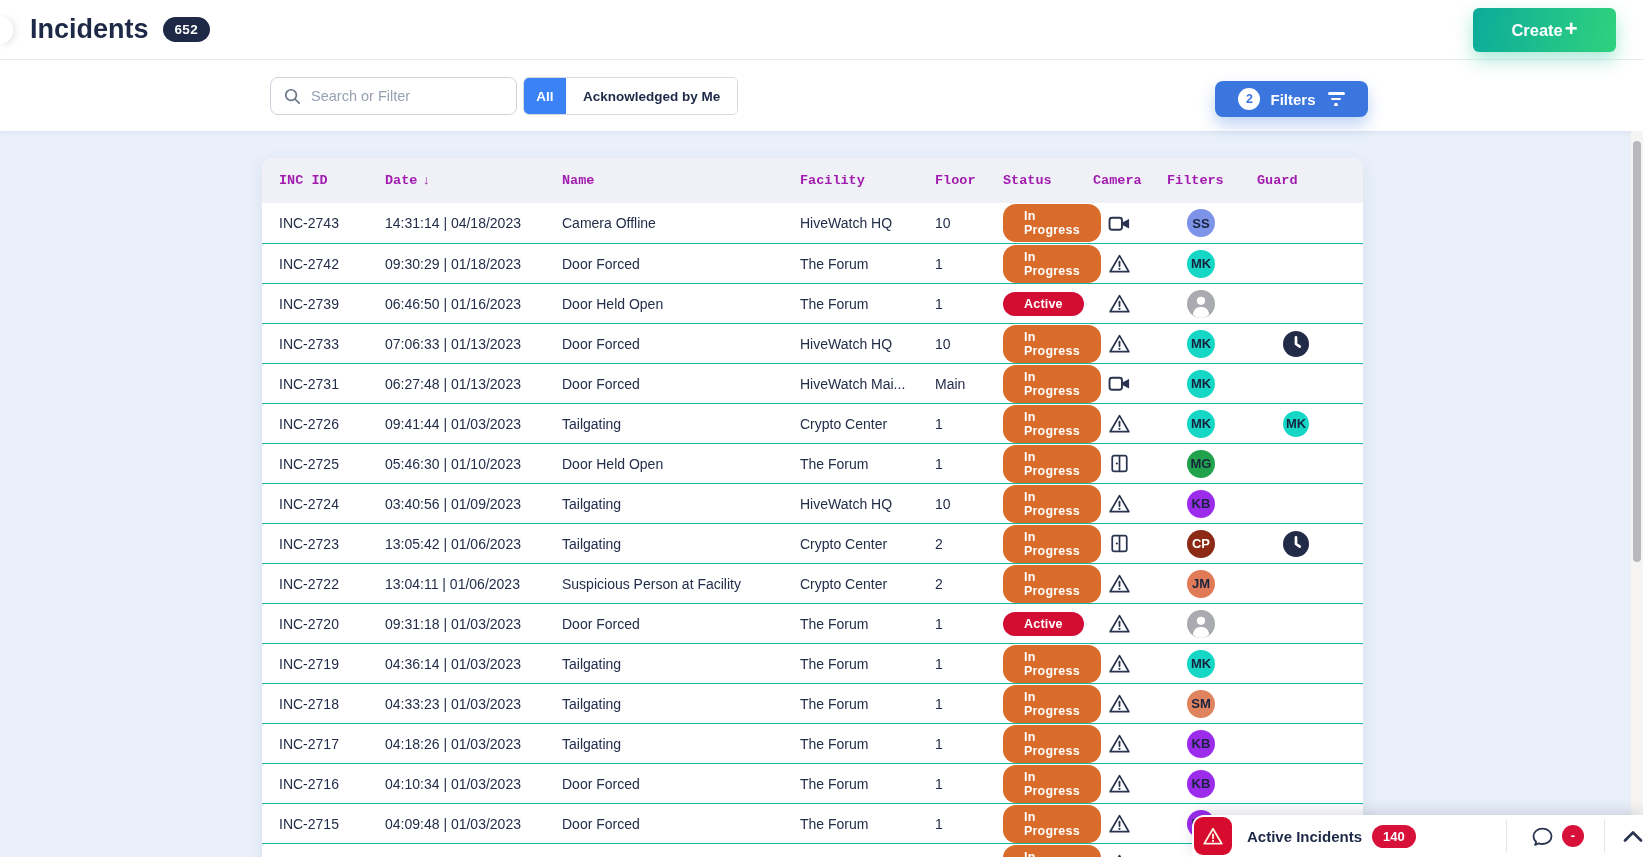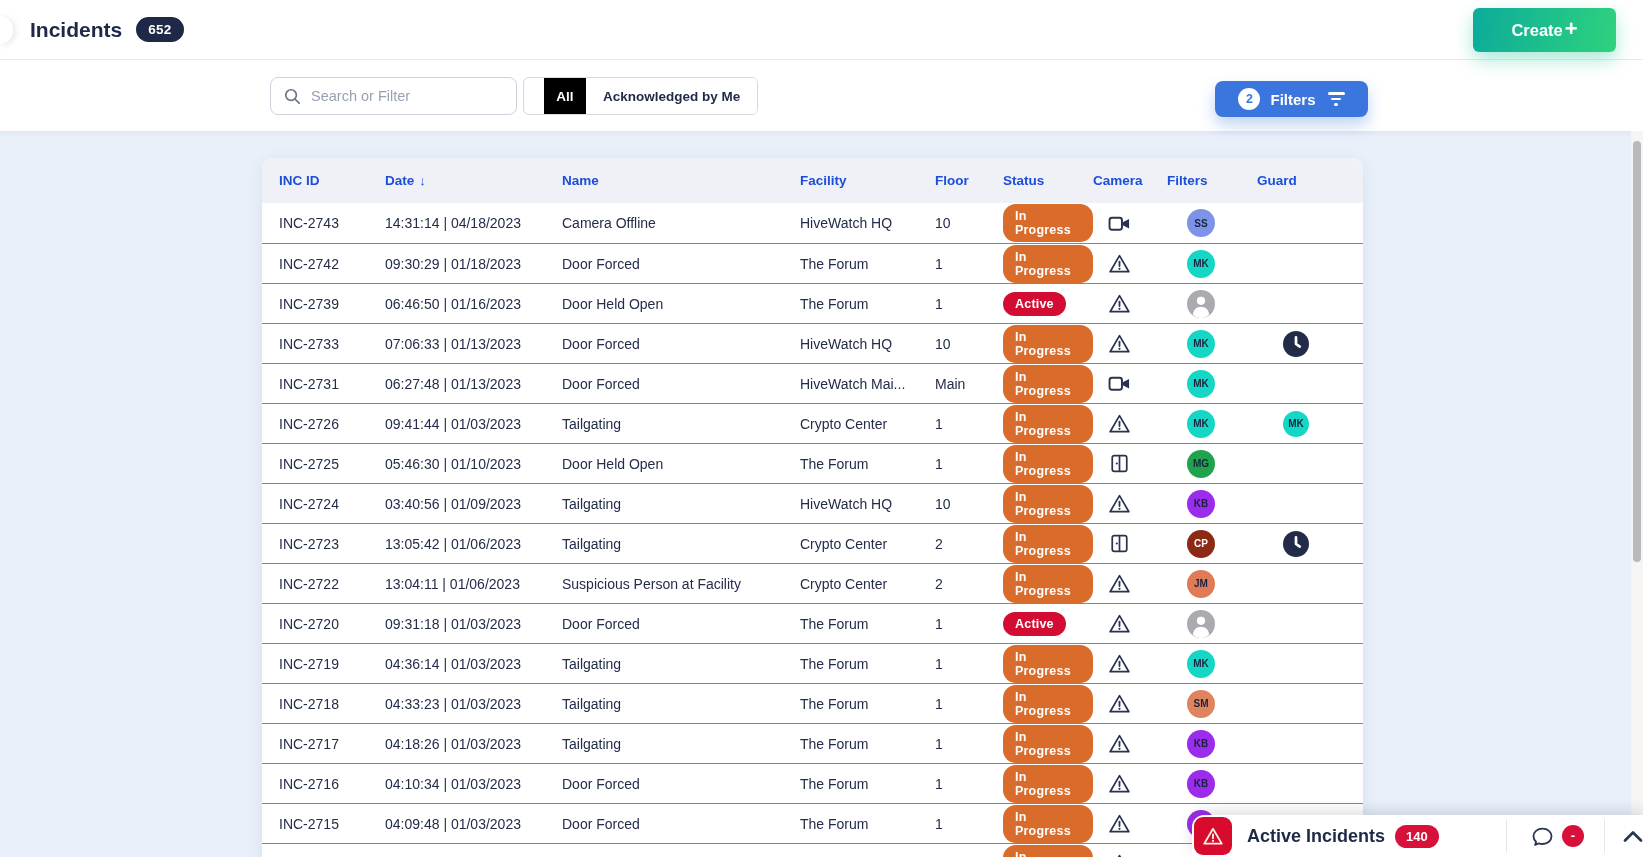--- a/index.html
+++ b/index.html
@@ -6,84 +6,84 @@
   html,body { width:1643px; height:857px; overflow:hidden; }
   body {
     font-family:"Liberation Sans","DejaVu Sans",sans-serif;
     background:#e9f0fa; position:relative; color:#232d49;
   }
   
   #header { position:absolute; left:0; top:0; width:100%; height:60px; background:#fff;
             border-bottom:1px solid #e7eaf0; display:flex; align-items:center; z-index:30; }
   .notch { position:absolute; left:0; top:16px; width:13px; height:28px; background:#fff;
            border-radius:0 14px 14px 0; box-shadow:2px 1px 6px rgba(20,40,80,.12); }
-  .page-title { margin-left:30px; font-size:21px; font-weight:800; color:#1d2946; }
+  .page-title { margin-left:30px; font-size:27px; font-weight:800; color:#1d2946; }
   .count-badge { margin-left:14px; background:#1d2946; color:#fff; font-size:13.5px; font-weight:800;
                  padding:5px 12px; border-radius:15px; letter-spacing:.3px; }
   .create-btn { position:absolute; right:27px; top:8px; width:143px; height:44px; border:none; cursor:pointer;
                 border-radius:6px; background:linear-gradient(100deg,#0cab9b,#2fd27d);
                 color:#fff; font-family:inherit; font-size:16.5px; font-weight:800;
                 display:flex; align-items:center; justify-content:center; gap:2px;
                 box-shadow:0 8px 18px rgba(35,200,150,.38); }
   .create-plus { font-size:22px; font-weight:700; line-height:1; margin-top:-2px; }
   
   #toolbar { position:absolute; left:0; top:60px; width:100%; height:71px; background:#fff;
              box-shadow:0 2px 5px rgba(30,50,90,.06); z-index:20; }
   .search-box { position:absolute; left:270px; top:17px; width:247px; height:38px;
                 border:1px solid #ccd3dd; border-radius:8px; background:#fff;
                 display:flex; align-items:center; padding:0 12px; gap:9px; color:#6a7587; }
   .search-box input { border:none; outline:none; flex:1; font-family:inherit; font-size:14.5px; color:#232d49; }
   .search-box input::placeholder { color:#97a1b2; }
   .segmented { position:absolute; left:523px; top:17px; height:38px; display:flex;
                border:1px solid #d4d9e1; border-radius:6px; overflow:hidden; background:#fff; }
   .seg { display:flex; align-items:center; justify-content:center; font-size:13.5px; font-weight:700;
          color:#1d2946; cursor:pointer; background:#fff; border:none; font-family:inherit; }
-  .seg.active { background:#000000; color:#fff;margin-left:20px; }
+  .seg.active { background:#3b82f6; color:#fff; }
   .seg.all { width:42px; }
   .seg.ack { padding:0 17px; }
   .filters-btn { position:absolute; left:1215px; top:21px; width:153px; height:36px; border:none; cursor:pointer;
                  border-radius:8px; background:#3b76df; color:#fff; display:flex; align-items:center;
                  justify-content:center; gap:10px; font-family:inherit;
                  box-shadow:0 8px 16px rgba(59,118,223,.32); }
   .filters-count { width:22px; height:22px; border-radius:50%; background:#fff; color:#3b76df;
                    font-size:12.5px; font-weight:800; display:flex; align-items:center; justify-content:center; }
   .filters-label { font-size:15px; font-weight:800; }
   .filter-lines { display:flex; flex-direction:column; align-items:center; gap:3px; margin-left:2px; }
   .filter-lines span { display:block; height:2.6px; border-radius:2px; background:#fff; }
   .filter-lines span:nth-child(1){ width:17px; } .filter-lines span:nth-child(2){ width:10px; }
   .filter-lines span:nth-child(3){ width:4px; }
   
   #table-card { position:absolute; left:262px; top:158px; width:1101px; height:730px; background:#fff;
                 border-radius:10px 10px 0 0; box-shadow:0 4px 18px rgba(30,50,90,.08); z-index:5; }
   .thead, .trow { display:grid; grid-template-columns:106px 177px 238px 135px 68px 90px 74px 90px 1fr;
                   align-items:center; padding-left:17px; }
   .thead { height:45px; background:#eff1f7; border-radius:10px 10px 0 0;
-           font-size:13.5px; font-weight:800; color:#1d4ed8; }
+           font-size:13.5px; font-weight:800; color:#a21caf;font-family:Liberation Mono, monospace; }
   .th { cursor:pointer; display:flex; align-items:center; gap:5px; }
   .sort-arrow { font-size:13px; font-weight:400; }
   .trow { height:40px; border-top:1px solid #14b8a6; font-size:14px; color:#232d49; background:#fff; cursor:pointer; }
   .trow:first-of-type { border-top:none; }
   .cell { white-space:nowrap; overflow:hidden; text-overflow:ellipsis; padding-right:8px; }
-  .pill { display:inline-block; padding:5px 12px; border-radius:13px; color:#fff;
+  .pill { display:inline-block; padding:5px 21px; border-radius:13px; color:#fff;
           font-weight:700; font-size:12.5px; letter-spacing:.2px; }
   .sensor-wrap { margin-left:15px; color:#29334f; display:flex; align-items:center; }
   .sensor-wrap svg { width:23px; height:21px; }
   .avatar { width:28px; height:28px; border-radius:50%; display:flex; align-items:center; justify-content:center;
-            font-size:10px; font-weight:800; color:#19243e; margin-left:20px; }
+            font-size:13px; font-weight:800; color:#19243e; margin-left:20px; }
   .avatar.small { width:26px; height:26px; margin-left:26px; }
   .guard-wrap { margin-left:26px; display:flex; align-items:center; }
   .guard-wrap svg, .op-wrap svg { display:block; }
   .op-wrap { margin-left:20px; display:flex; align-items:center; }
   
   #footer-bar { position:absolute; left:1192px; top:815px; width:451px; height:42px; background:#fff;
                 border-radius:12px 0 0 0; box-shadow:0 -4px 14px rgba(20,30,60,.14);
                 display:flex; align-items:center; z-index:40; cursor:pointer; }
   .alert-square { width:38px; height:38px; margin-left:2px; border-radius:9px; background:#d60b2e;
                   display:flex; align-items:center; justify-content:center; flex:none; }
-  .fb-label { margin-left:15px; font-size:18px; font-weight:800; color:#1d2946; }
+  .fb-label { margin-left:15px; font-size:15px; font-weight:800; color:#1d2946; }
   .fb-count { margin-left:10px; background:#d8113a; color:#fff; font-size:13px; font-weight:800;
               padding:4px 11px; border-radius:13px; }
   .fb-divider { width:1px; height:34px; background:#e6e8ed; }
   .fb-chat { margin:0 0 0 24px; color:#2a3550; display:flex; }
   .fb-chat-badge { margin-left:8px; width:22px; height:22px; border-radius:50%; background:#d8113a;
                    color:#fff; font-size:13px; font-weight:800; display:flex; align-items:center;
                    justify-content:center; padding-bottom:2px; }
   .fb-chevron { margin:0 0 0 18px; color:#2a3550; display:flex; }
   #fb-div1 { margin-left:auto; }
   #fb-div2 { margin-left:20px; }

